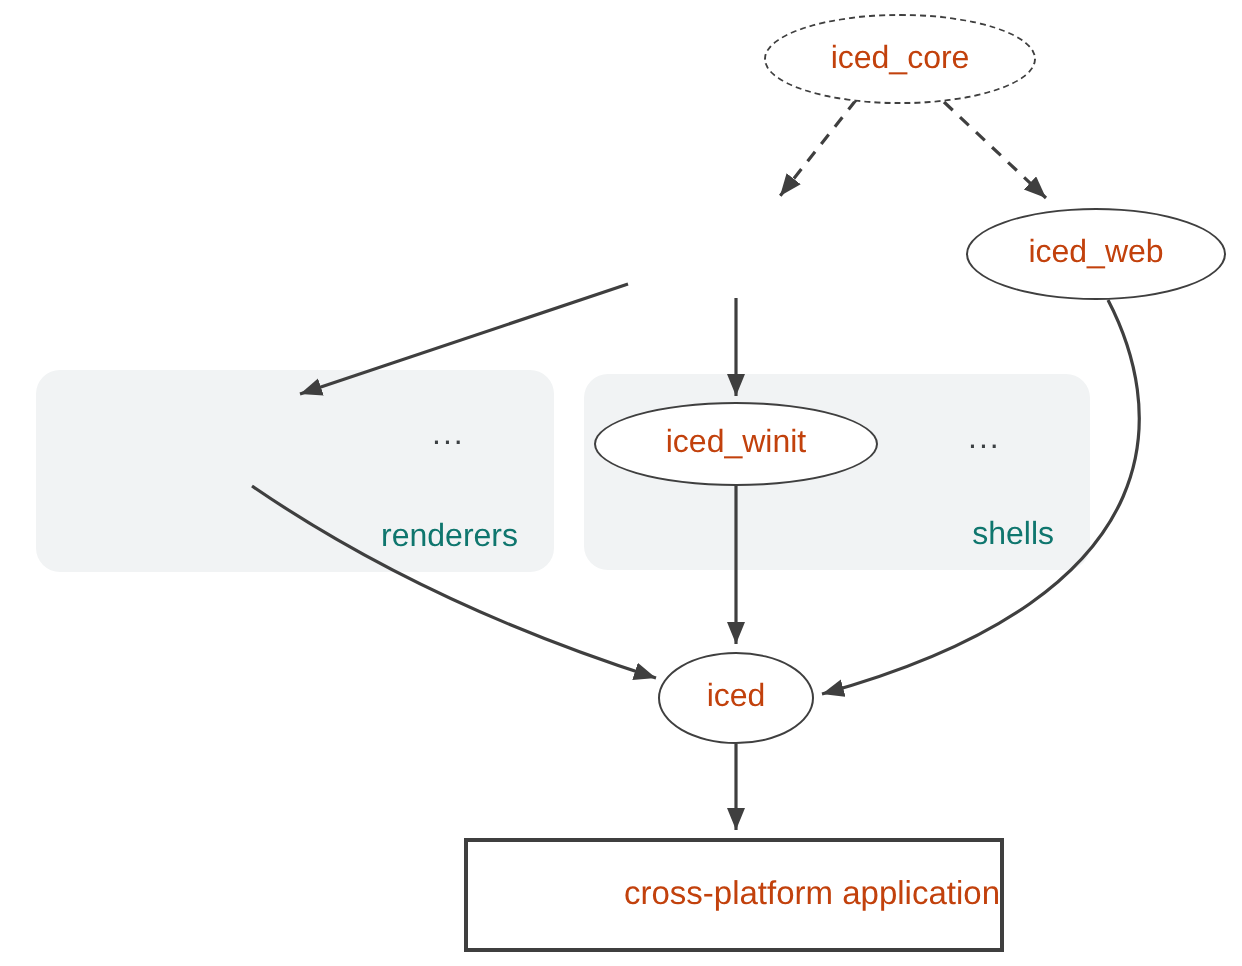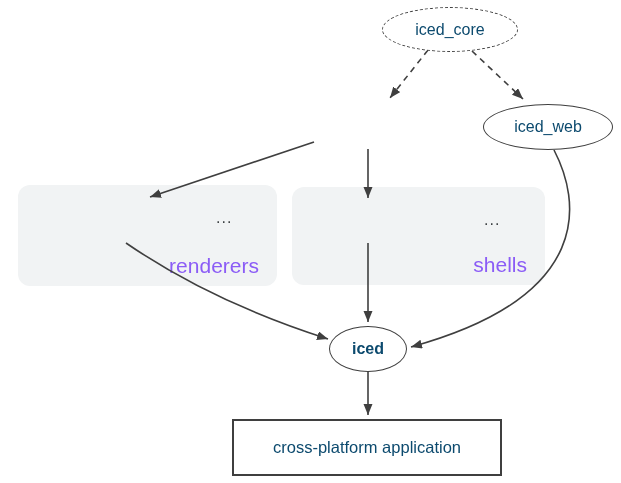--- a/index.html
+++ b/index.html
@@ -22,53 +22,53 @@
     background: #f1f3f4;
     border-radius: 12px;
     z-index: 1;
   }
   .group-renderers { left: 18px;  top: 185px; width: 259px; height: 101px; }
   .group-shells    { left: 292px; top: 187px; width: 253px; height: 98px;  }
   .group-label {
     position: absolute;
     right: 18px;
     bottom: 8px;
-    color: #8b5cf6;
-    font-size: 21px;
+    color: #0f766e;
+    font-size: 16px;
   }
   .group-ellipsis {
     position: absolute;
     top: 24px;
     color: #3c4043;
     font-size: 16px;
     letter-spacing: 1px;
   }
   .group-renderers .group-ellipsis { left: 198px; }
   .group-shells    .group-ellipsis { left: 192px; }
   .node {
     position: absolute;
     display: flex;
     align-items: center;
     justify-content: center;
     background: #ffffff;
     border: 1.6px solid #3f3f3f;
-    color: #0c4a6e;
+    color: #c2410c;
     font-size: 16px;
     z-index: 3;
     box-sizing: border-box;
     white-space: nowrap;
   }
   .ellipse { border-radius: 50%; }
   .node-iced-core   { left: 382px; top: 7px;   width: 136px; height: 45px; border-style: dashed; }
   .node-iced-native { left: 292px; top: 101px; width: 152px; height: 48px; }
   .node-iced-web    { left: 483px; top: 104px; width: 130px; height: 46px; }
   .node-iced-wgpu   { left: 25px;  top: 198px; width: 148px; height: 46px; }
   .node-iced-winit  { left: 297px; top: 201px; width: 142px; height: 42px; }
-  .node-iced        { left: 329px; top: 326px; width: 78px;  height: 46px; font-weight: bold; }
-  .node-app         { left: 232px; top: 419px; width: 270px; height: 57px; border-width: 2px; font-size: 16.5px; }
+  .node-iced        { left: 329px; top: 326px; width: 78px;  height: 46px; }
+  .node-app         { left: 232px; top: 419px; width: 270px; height: 57px; border-width: 2px; font-size: 16.5px; justify-content: flex-end; }
 </style>
 </head>
 <body>
 
 <div class="canvas">
 
   <div class="group group-renderers">
     <span class="group-ellipsis">...</span>
     <span class="group-label">renderers</span>
   </div>
@@ -92,20 +92,23 @@
     <path d="M554,150 C580,200 596,296 411,347" stroke="#3f3f3f" stroke-width="1.6" fill="none" marker-end="url(#arrow)"></path>
     <path d="M368,372 L368,415" stroke="#3f3f3f" stroke-width="1.6" fill="none" marker-end="url(#arrow)"></path>
   </svg>
 
   <div class="node ellipse node-iced-core">
     <span>iced_core</span>
   </div>
   <div class="node ellipse node-iced-web">
     <span>iced_web</span>
   </div>
+  <div class="node ellipse node-iced-winit">
+    <span>iced_winit</span>
+  </div>
   <div class="node ellipse node-iced">
     <span>iced</span>
   </div>
   <div class="node node-app">
     <span>cross-platform application</span>
   </div>
 
 </div>
 
 </body></html>

